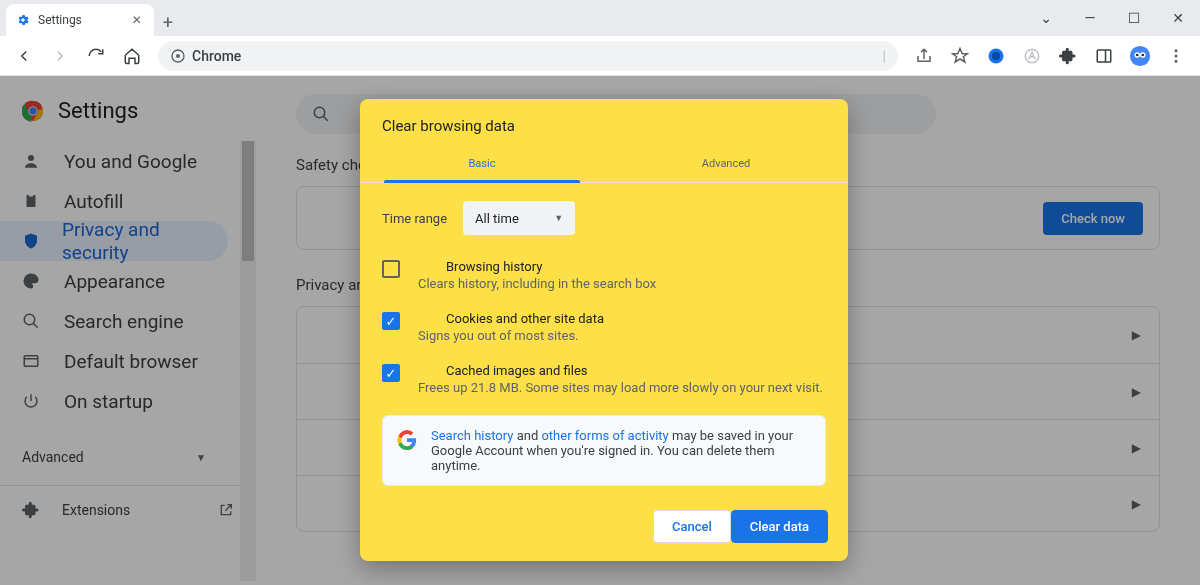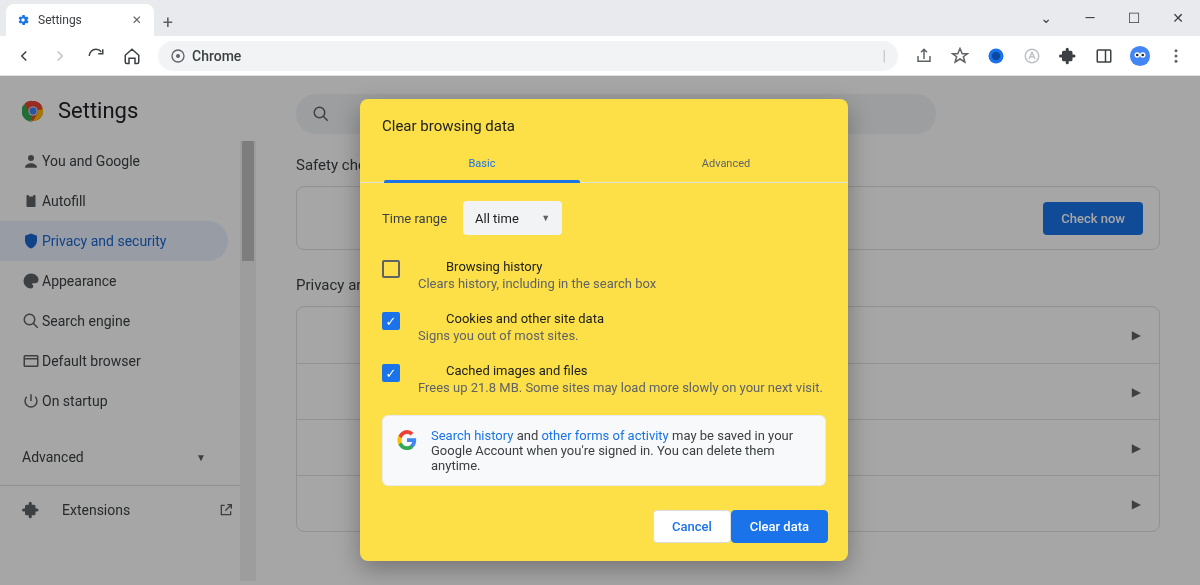--- a/index.html
+++ b/index.html
@@ -27,21 +27,21 @@
 
 
 .page { position:relative; height:calc(585px - 76px); background:#fff; display:flex; }
 .sidebar { width:256px; padding-top:22px; }
 .brand { display:flex; align-items:center; gap:14px; padding:0 22px 18px 22px; }
 .brand .logo { width:22px; height:22px; }
 .brand h1 { font-size:22px; color:#202124; font-weight:400; }
 .sbscroll { position:relative; }
 .sbtrack { position:absolute; right:0; top:0; width:16px; height:440px; background:#f1f1f1; }
 .sbthumb { position:absolute; right:2px; top:0; width:12px; height:120px; background:#c1c1c1; border-radius:0; }
-.navitem { height:40px; display:flex; align-items:center; padding:0 22px; font-size:14px; color:#3c4043; border-radius:0 20px 20px 0; margin-right:28px; }
+.navitem { height:40px; display:flex; align-items:center; padding:0 22px; gap:22px; font-size:19px; color:#3c4043; border-radius:0 20px 20px 0; margin-right:28px; }
 .navitem.active { background:#e8f0fe; color:#1967d2; }
 .navitem .mi { width:20px; text-align:center; color:#5f6368; }
 .navitem.active .mi { color:#1967d2; }
 .advrow { height:40px; display:flex; align-items:center; justify-content:space-between; padding:0 22px; font-size:14px; color:#3c4043; margin-top:16px; margin-right:28px;}
 .extrow { height:48px; display:flex; align-items:center; gap:22px; padding:0 22px; font-size:14px; color:#3c4043; border-top:1px solid #e0e0e0; margin-top:8px; }
 .extrow .open { margin-left:auto; color:#5f6368; }
 
 .main { flex:1; padding:18px 40px 0 40px; position:relative; }
 .search { height:40px; background:#f1f3f4; border-radius:20px; display:flex; align-items:center; padding:0 16px; color:#5f6368; gap:10px; width:640px; margin-bottom:22px;}
 .sectitle { font-size:15px; color:#3c4043; margin-bottom:12px; }
@@ -55,21 +55,21 @@
 
 .scrim { position:absolute; inset:76px 0 0 0; background:rgba(0,0,0,.35); }
 .dialog { position:absolute; left:360px; top:99px; width:488px; background:#fde047; border-radius:8px; box-shadow:0 8px 24px rgba(0,0,0,.3); overflow:hidden; }
 .dhdr { padding:18px 22px 10px 22px; font-size:15px; color:#202124; }
 .tabs { display:flex; border-bottom:1px solid #e0e0e0; }
 .mtab { flex:1; text-align:center; padding:12px 0; font-size:11px; color:#5f6368; position:relative; }
 .mtab.active { color:#1a73e8; }
 .mtab.active::after { content:""; position:absolute; left:10%; right:10%; bottom:-1px; height:3px; background:#1a73e8; border-radius:2px 2px 0 0; }
 .dbody { padding:8px 22px 4px 22px; }
 .timerow { display:flex; align-items:center; gap:16px; font-size:13px; color:#3c4043; padding:10px 0 14px 0;}
-.select { background:#f1f3f4; border:none; border-radius:4px; height:34px; padding:0 43px 0 12px; font-size:13px; color:#202124; appearance:none; position:relative; }
+.select { background:#f1f3f4; border:none; border-radius:4px; height:34px; padding:0 56px 0 12px; font-size:13px; color:#202124; appearance:none; position:relative; }
 .selwrap { position:relative; }
 .selwrap::after { content:"▼"; font-size:9px; color:#5f6368; position:absolute; right:12px; top:12px; pointer-events:none; }
 .opt { display:flex; gap:18px; padding:10px 0; }
 .cb { width:18px; height:18px; border:2px solid #5f6368; border-radius:2px; flex-shrink:0; margin-top:1px; display:flex; align-items:center; justify-content:center;}
 .cb.checked { background:#1a73e8; border-color:#1a73e8; color:#fff; font-size:13px; }
 .opt .txt { font-size:13px; }
 .opt .txt .t { color:#202124; margin-bottom:2px;margin-left:28px; }
 .opt .txt .d { color:#5f6368; }
 .note { background:#f8f9fa; border:1px solid #e8eaed; border-radius:6px; padding:12px 14px; display:flex; gap:14px; font-size:13px; color:#3c4043; margin:10px 0 6px 0;}
 .note a { color:#1a73e8; text-decoration:none; }

